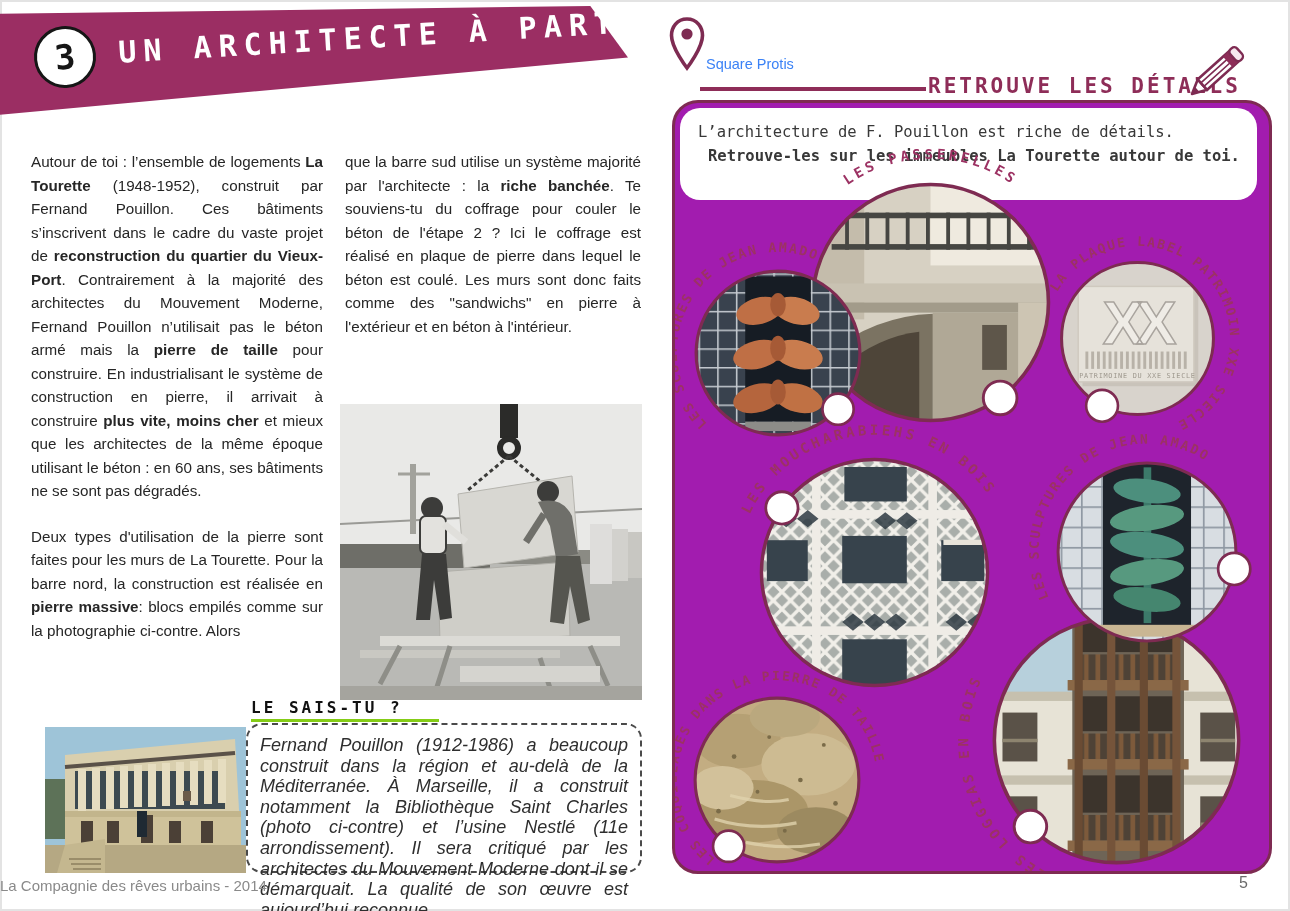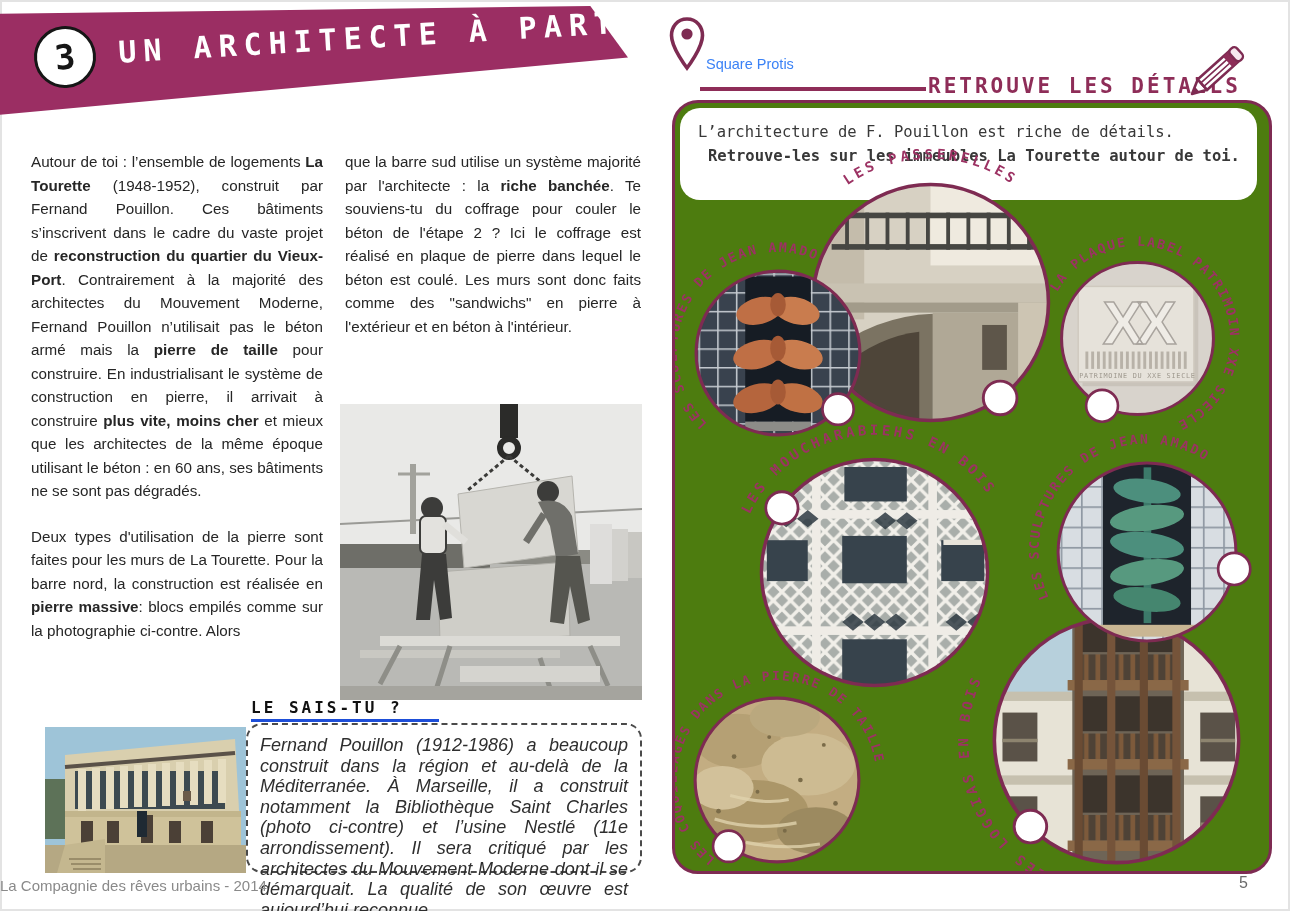--- a/index.html
+++ b/index.html
@@ -24,34 +24,34 @@
   .col2{left:345px;top:150px;width:296px;}
   .col p{margin:0 0 22px 0;}
 
   
   .photo-bw{position:absolute;left:340px;top:404px;width:302px;height:296px;}
   .photo-bldg{position:absolute;left:45px;top:727px;width:201px;height:146px;}
 
   
   .dyk-title{position:absolute;left:251px;top:698px;font-family:"DejaVu Sans Mono",monospace;
           font-weight:bold;font-size:16px;letter-spacing:3px;color:#111;
-          border-bottom:3px solid #1d4ed8;padding:0 36px 2px 0;}
+          border-bottom:3px solid #84cc16;padding:0 36px 2px 0;}
   .dyk-box{position:absolute;left:246px;top:723px;width:368px;height:124px;
           border:2px dashed #4a4a4a;border-radius:16px;padding:10px 12px 12px 12px;
           font-style:italic;font-size:18px;line-height:20.6px;color:#2e2e2e;text-align:justify;}
 
   
   .pin{position:absolute;left:668px;top:16px;}
   .pin-label{position:absolute;left:706px;top:56px;font-size:14.5px;color:#3b82f6;}
   .details-title{position:absolute;left:928px;top:74px;font-family:"DejaVu Sans Mono",monospace;
           font-weight:bold;font-size:21px;letter-spacing:3px;color:#8e2d58;white-space:nowrap;z-index:4;}
   .details-line{position:absolute;left:700px;top:87px;width:226px;height:3.5px;background:#8e2d58;z-index:4;}
   .pencil{position:absolute;left:1184px;top:42px;z-index:5;}
 
-  .panel{position:absolute;left:672px;top:100px;width:594px;height:768px;background:#4d7c0f;
+  .panel{position:absolute;left:672px;top:100px;width:594px;height:768px;background:#a21caf;
          border:3.5px solid #7e2b52;border-radius:26px;overflow:hidden;}
   .panel-intro{position:absolute;left:5px;top:5px;width:577px;height:92px;background:#ffffff;
          border-radius:20px;padding:12px 0 0 18px;box-sizing:border-box;
          font-family:"DejaVu Sans Mono",monospace;font-size:15.5px;color:#383838;line-height:24px;}
   .panel-intro .l2{padding-left:10px;font-weight:bold;}
 
   .detail{position:absolute;}
 
   
   .footer{position:absolute;left:0;top:877px;width:100%;text-align:left;

